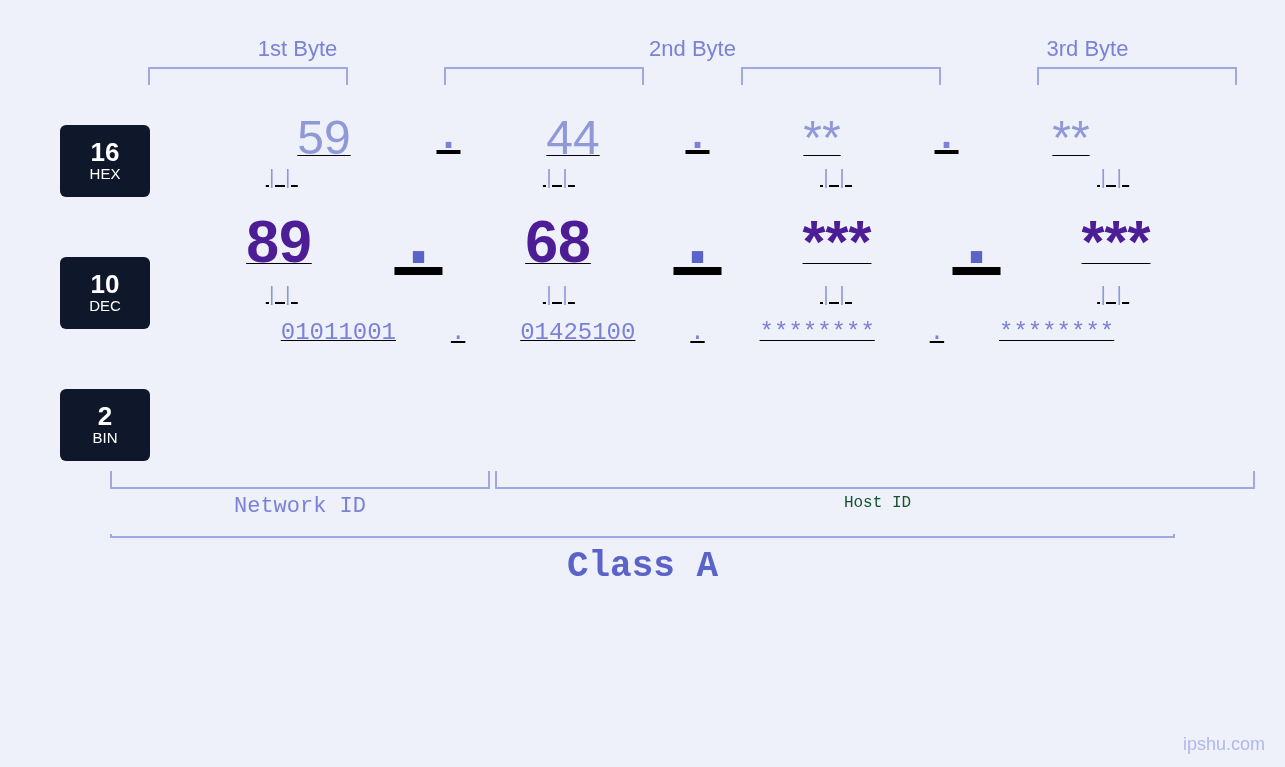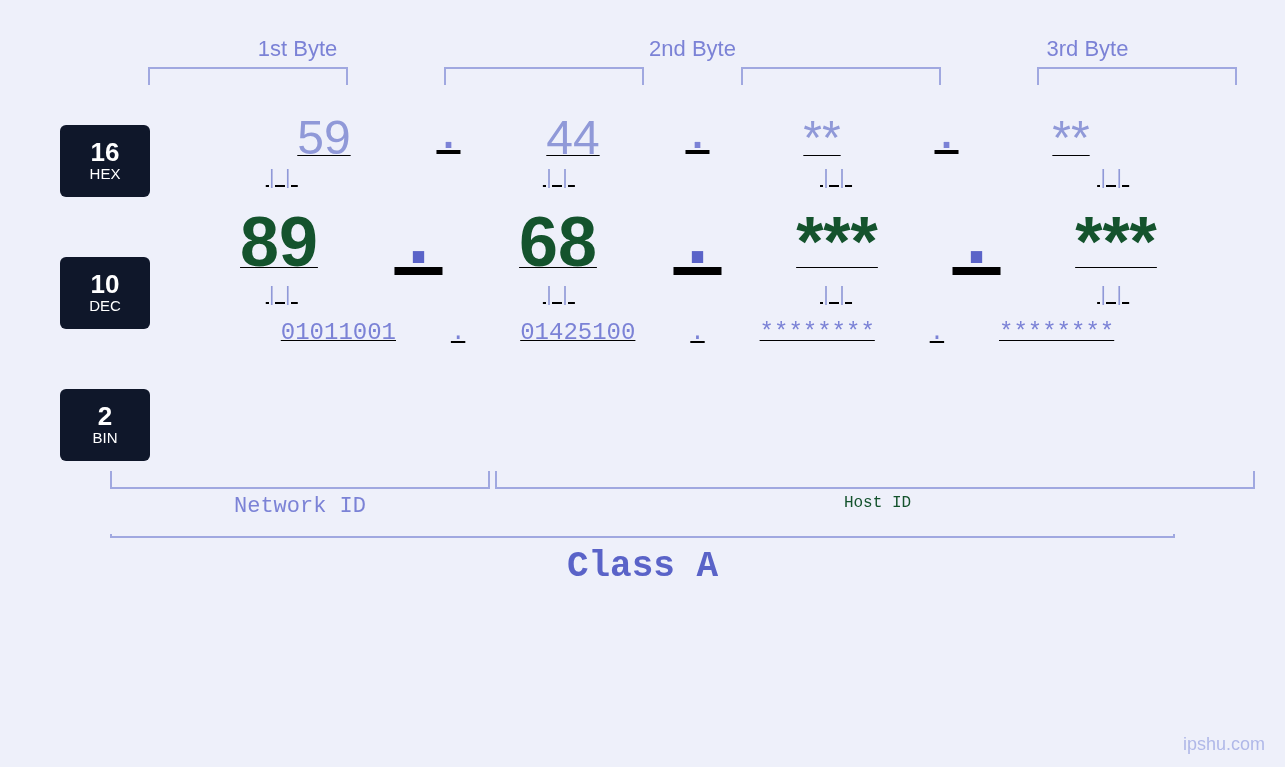--- a/index.html
+++ b/index.html
@@ -116,22 +116,22 @@
     
     .hex-val {
       font-size: 48px;
       color: #9099d8;
       font-family: Arial, sans-serif;
       font-weight: 300;
     }
 
     
     .dec-val {
-      font-size: 70px;
-      color: #14532d;
+      font-size: 59px;
+      color: #4c1d95;
       font-family: Arial, sans-serif;
       font-weight: bold;
       line-height: 1;
     }
 
     
     .bin-val {
       font-size: 24px;
       color: #7b82d6;
       font-family: 'Courier New', monospace;

